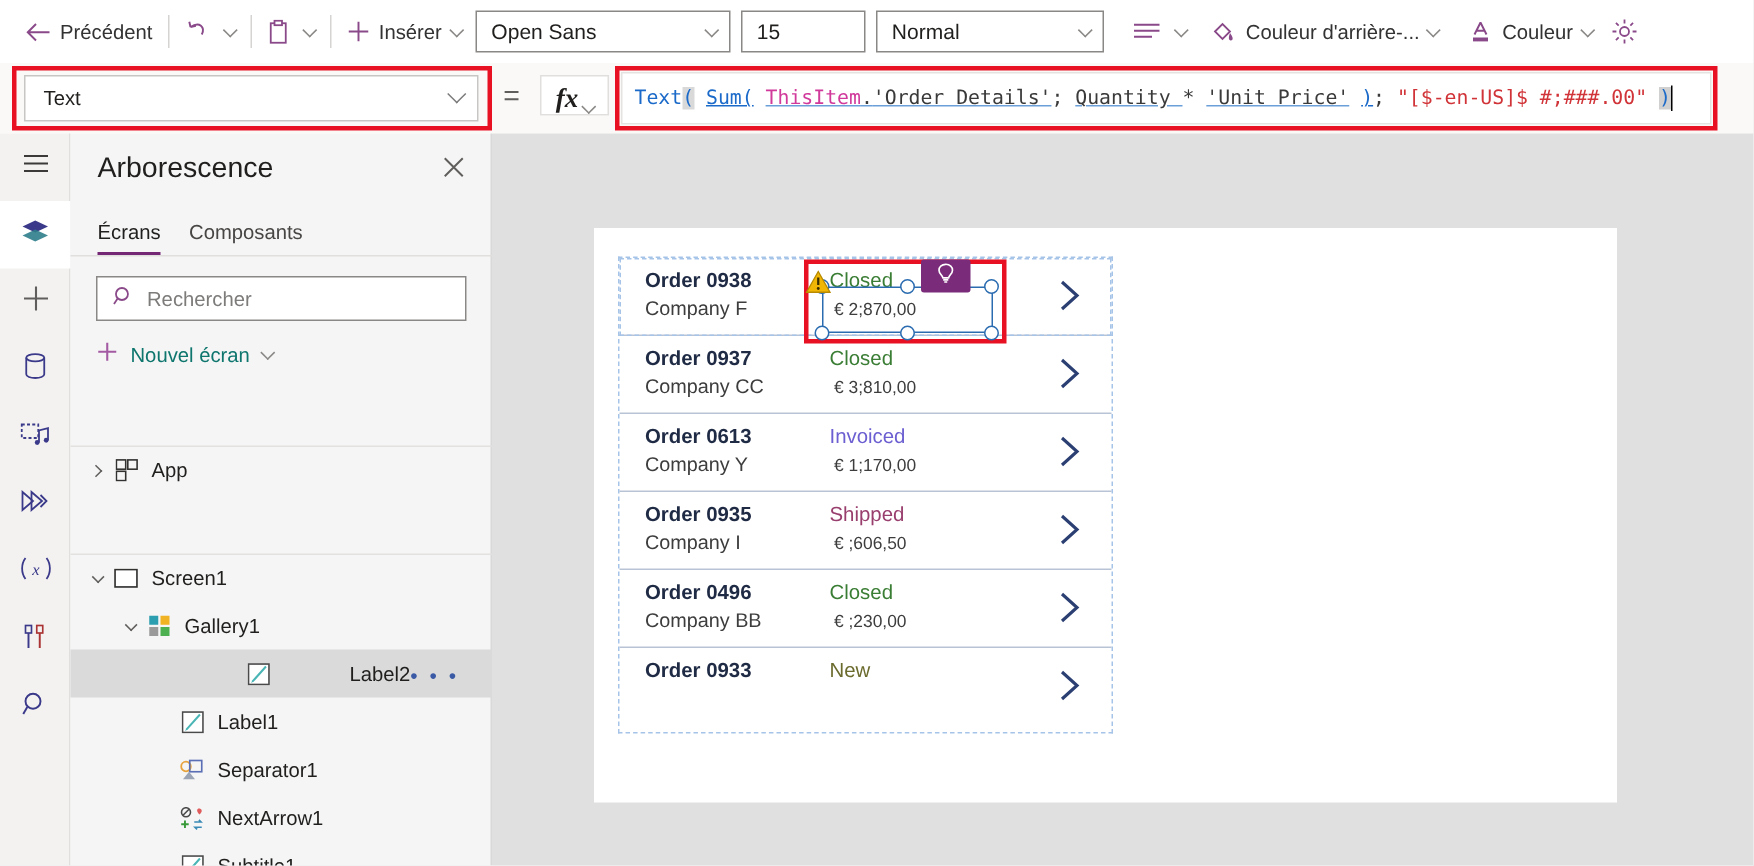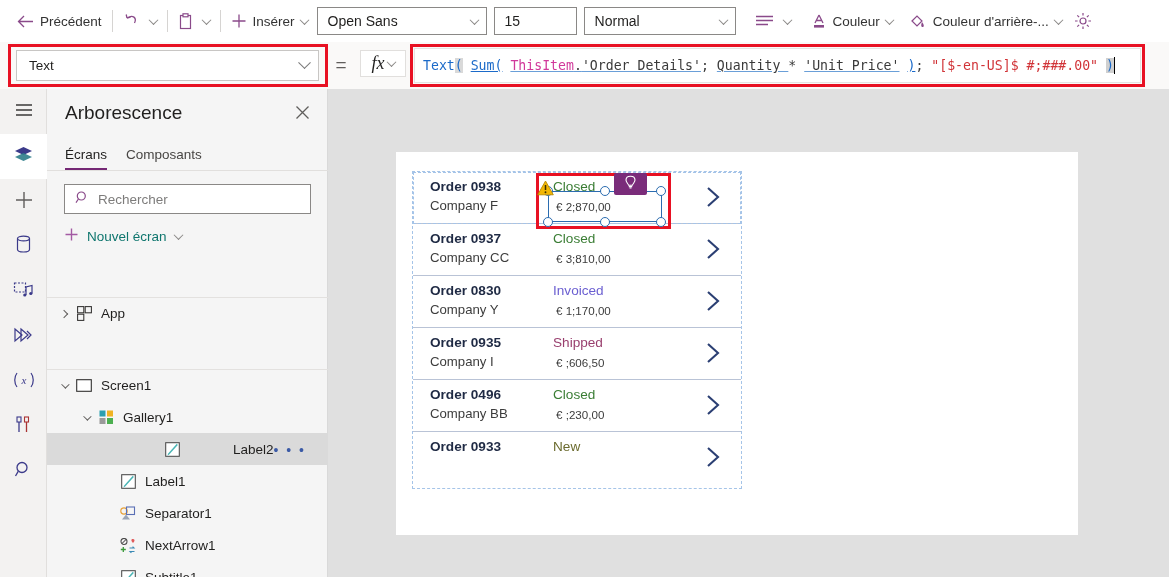--- a/index.html
+++ b/index.html
@@ -65,21 +65,21 @@
     display:flex; align-items:center; justify-content:space-between;
     padding:0 9px 0 12px; font-size:13.5px; color:#201f1e; z-index:7;
   }
   #equals {
     position:absolute; left:332px; top:57px; width:18px; height:16px;
     font-size:19px; color:#605e5c; text-align:center; line-height:16px; z-index:5;
   }
   #fx-button {
     position:absolute; left:360px; top:50px; width:46px; height:27px;
     border:1px solid #e1dfdd; background:#fff;
-    display:flex; align-items:center; justify-content:center; gap:3px; z-index:5;
+    display:flex; align-items:flex-end; justify-content:center; gap:3px; z-index:5;font-weight:bold;
   }
   #fx-button .fxg {
     font-family:"Liberation Serif", serif; font-style:italic;
     font-size:18px; color:#201f1e;
   }
   
   #formula-highlight {
     position:absolute; left:410px; top:44px; width:735px; height:43px;
     border:3px solid #e81123; z-index:6;
   }
@@ -312,39 +312,39 @@
     <span class="icn">
       <svg width="19" height="14" viewBox="0 0 19 14">
           <path d="M1 2.5 H18 M1 6.5 H18 M1 10.5 H13" stroke="#8a4a8a" stroke-width="1.3"></path>
         </svg>
     </span>
   </div>
   <div class="tb-item">
     <span class="chev-sm"></span>
   </div>
 
+  <div class="tb-item" style="margin-left:6px">
+    <span class="icn">
+      <svg width="18" height="17" viewBox="0 0 18 17">
+          <path d="M3 8 L8 3 L13 8 L8 13 Z" stroke="#8a4a8a" stroke-width="1.2" fill="none"></path>
+          <path d="M13 9 C15 11.5, 15.5 14, 13.5 14 C11.8 14, 12 11.5, 13 9 Z" fill="#8a4a8a"></path>
+        </svg>
+    </span>
+    <span class="tb-label">Couleur d'arrière-...</span>
+    <span class="chev-sm"></span>
+  </div>
+
   <div class="tb-item" style="margin-left:10px">
     <span class="icn">
       <svg width="16" height="17" viewBox="0 0 16 17">
           <path d="M8 2 L4 10 M8 2 L12 10 M5.4 7.5 H10.6" stroke="#8a4a8a" stroke-width="1.3" fill="none"></path>
           <rect x="3" y="12" width="10" height="2.6" fill="#8a4a8a"></rect>
         </svg>
     </span>
     <span class="tb-label">Couleur</span>
-    <span class="chev-sm"></span>
-  </div>
-
-  <div class="tb-item" style="margin-left:6px">
-    <span class="icn">
-      <svg width="18" height="17" viewBox="0 0 18 17">
-          <path d="M3 8 L8 3 L13 8 L8 13 Z" stroke="#8a4a8a" stroke-width="1.2" fill="none"></path>
-          <path d="M13 9 C15 11.5, 15.5 14, 13.5 14 C11.8 14, 12 11.5, 13 9 Z" fill="#8a4a8a"></path>
-        </svg>
-    </span>
-    <span class="tb-label">Couleur d'arrière-...</span>
     <span class="chev-sm"></span>
   </div>
 
   <div class="tb-item" style="margin-left:2px">
     <span class="icn">
       <svg width="18" height="18" viewBox="0 0 18 18">
           <circle cx="9" cy="9" r="3" stroke="#8a4a8a" stroke-width="1.2" fill="none"></circle>
           <path d="M9 1 V3.6 M9 14.4 V17 M1 9 H3.6 M14.4 9 H17 M3.3 3.3 L5.1 5.1 M12.9 12.9 L14.7 14.7 M14.7 3.3 L12.9 5.1 M5.1 12.9 L3.3 14.7" stroke="#8a4a8a" stroke-width="1.2"></path>
         </svg>
     </span>
@@ -619,21 +619,21 @@
         <div class="g-row">
           <div class="g-title">Order 0937</div>
           <div class="g-sub">Company CC</div>
           <div class="g-status" style="color: rgb(58, 125, 52);">Closed</div>
           <div class="g-amount">€ 3;810,00</div>
           <div class="g-arrow"><svg width="22" height="26" viewBox="0 0 22 26">
               <path d="M6 4 L16 13 L6 22" stroke="#2b3f73" stroke-width="2.1" fill="none"></path>
             </svg></div>
         </div>
         <div class="g-row">
-          <div class="g-title">Order 0830</div>
+          <div class="g-title">Order 0613</div>
           <div class="g-sub">Company Y</div>
           <div class="g-status" style="color: rgb(107, 95, 209);">Invoiced</div>
           <div class="g-amount">€ 1;170,00</div>
           <div class="g-arrow"><svg width="22" height="26" viewBox="0 0 22 26">
               <path d="M6 4 L16 13 L6 22" stroke="#2b3f73" stroke-width="2.1" fill="none"></path>
             </svg></div>
         </div>
         <div class="g-row">
           <div class="g-title">Order 0935</div>
           <div class="g-sub">Company I</div>

